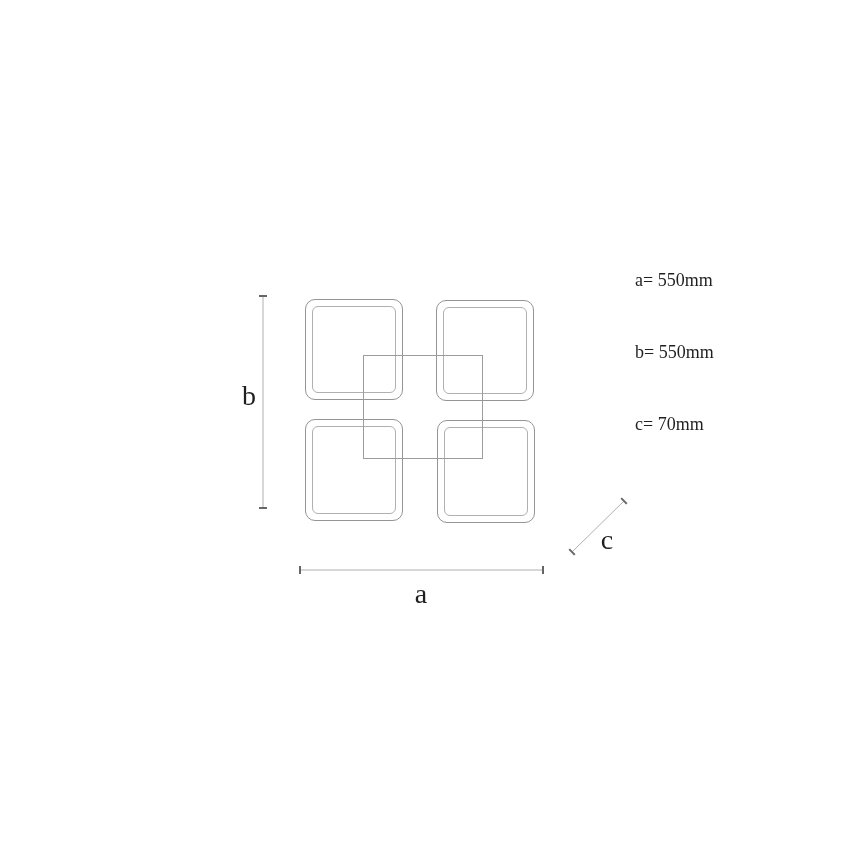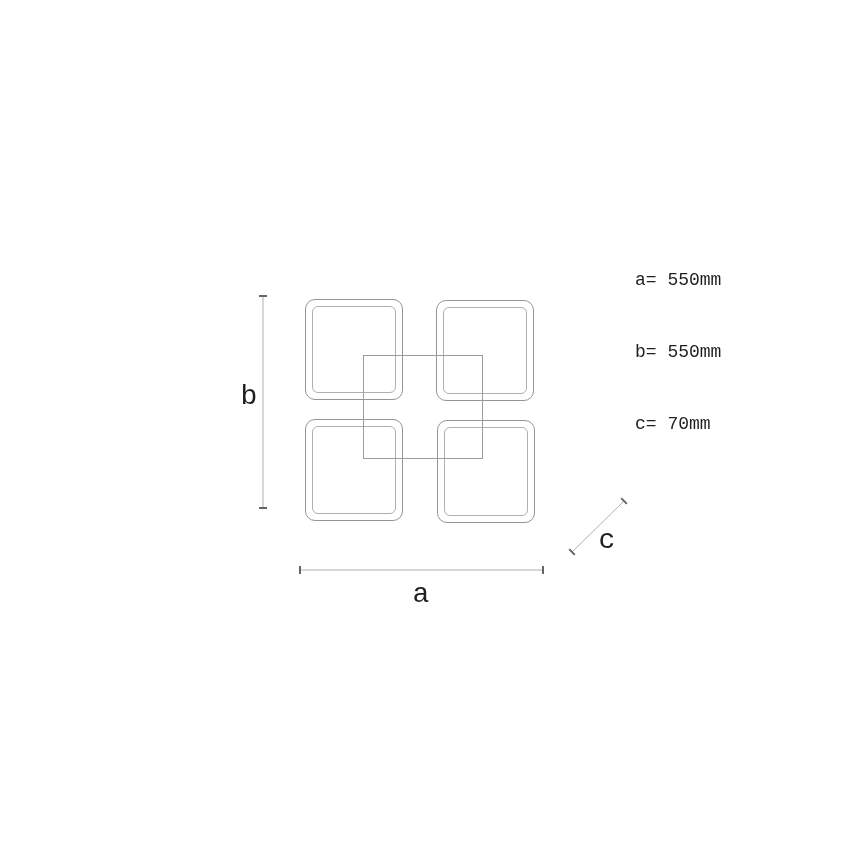--- a/index.html
+++ b/index.html
@@ -5,21 +5,21 @@
   html, body {
     margin: 0;
     padding: 0;
     background: #ffffff;
   }
   .canvas {
     position: relative;
     width: 868px;
     height: 868px;
     background: var(--c-background, #ffffff);
-    font-family: Liberation Mono, monospace;
+    font-family: Liberation Serif, serif;
     overflow: hidden;
   }
 
   
   .spec {
     position: absolute;
     left: 635px;
     top: 220px;
     font-size: 18px;
     line-height: 24px;

